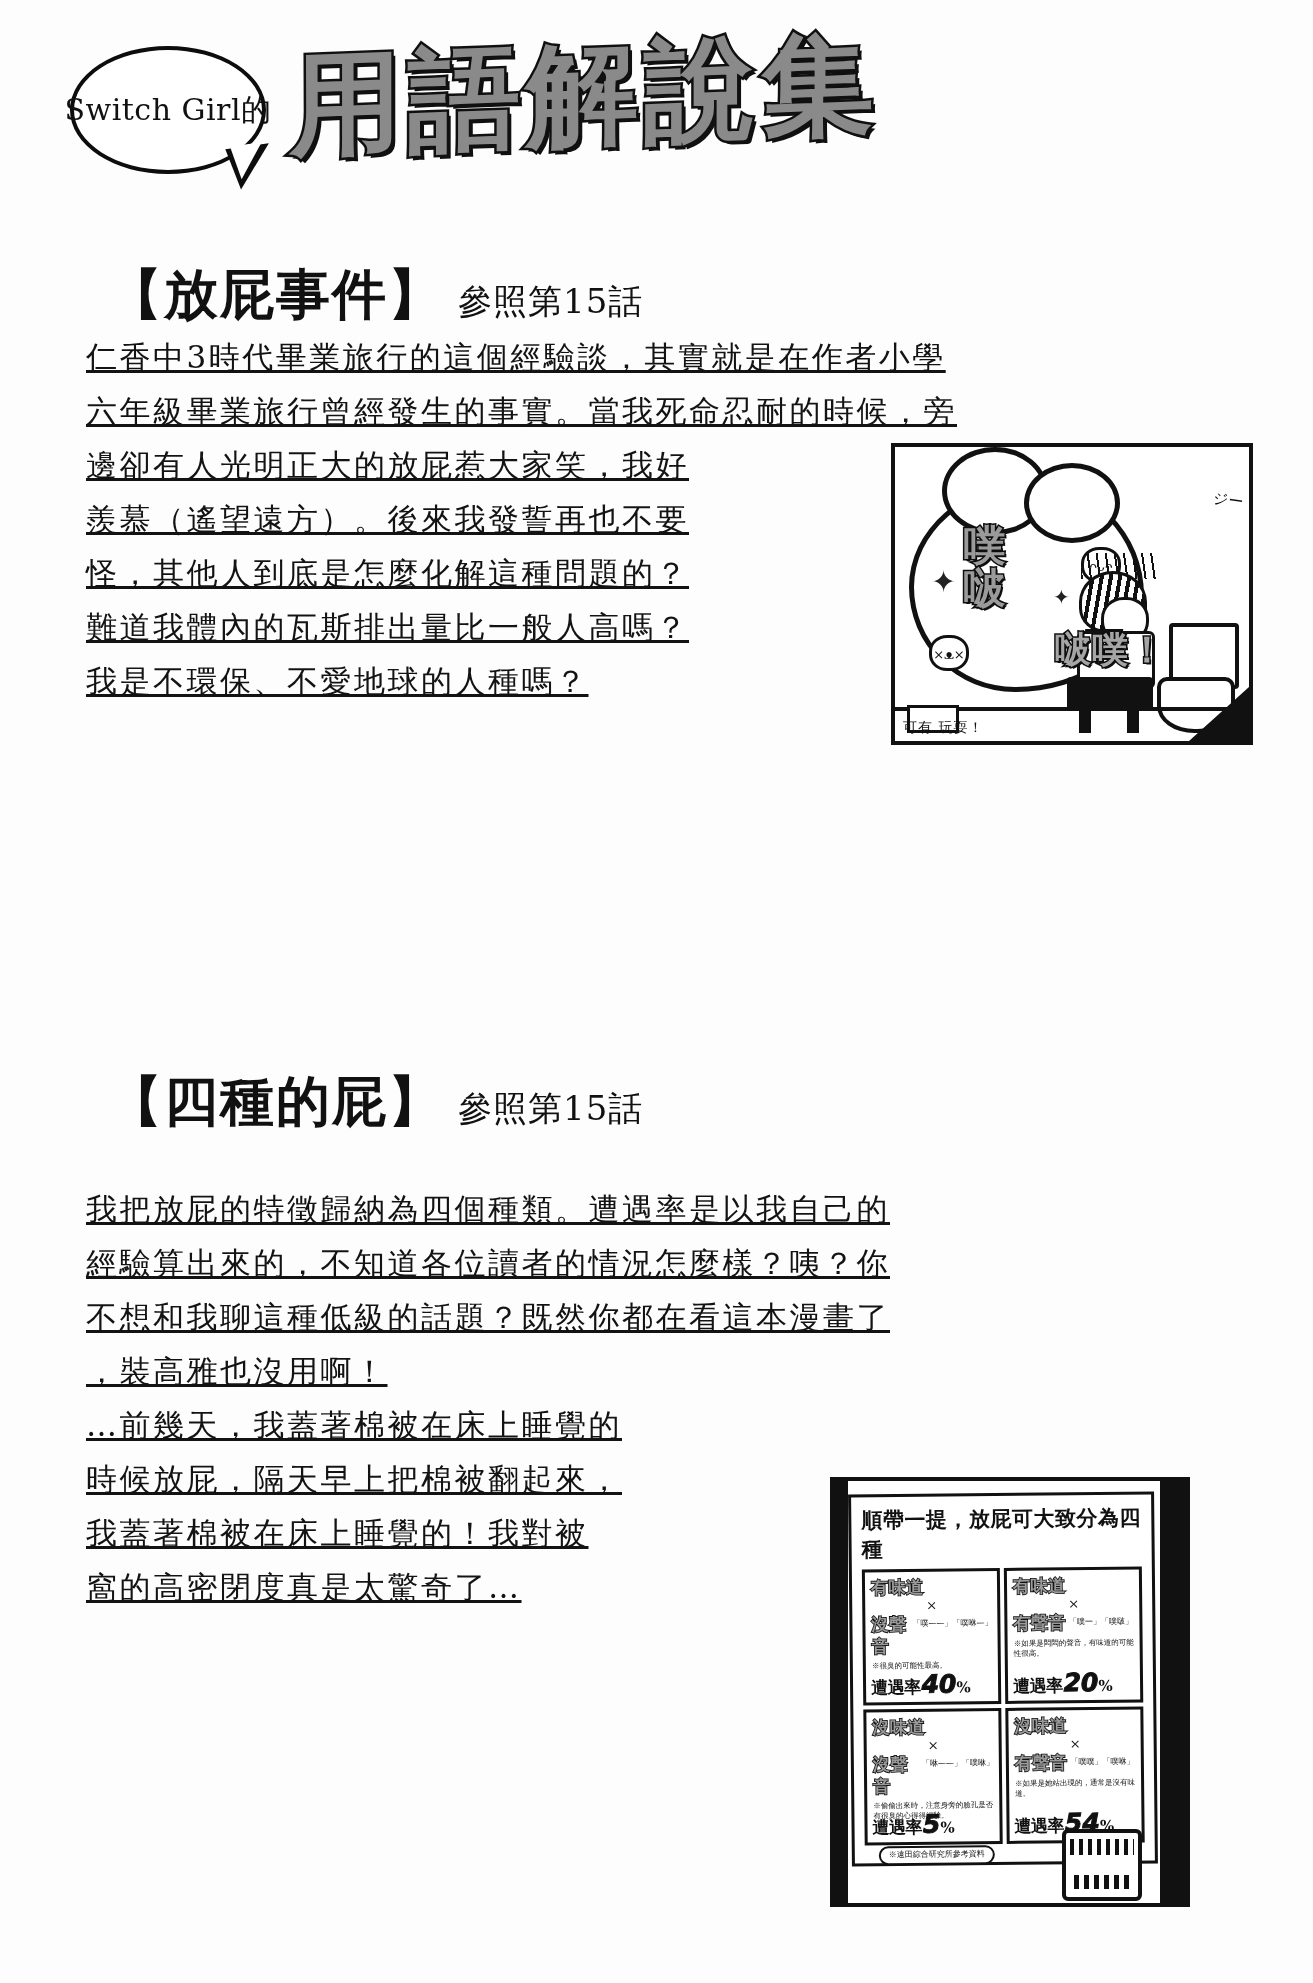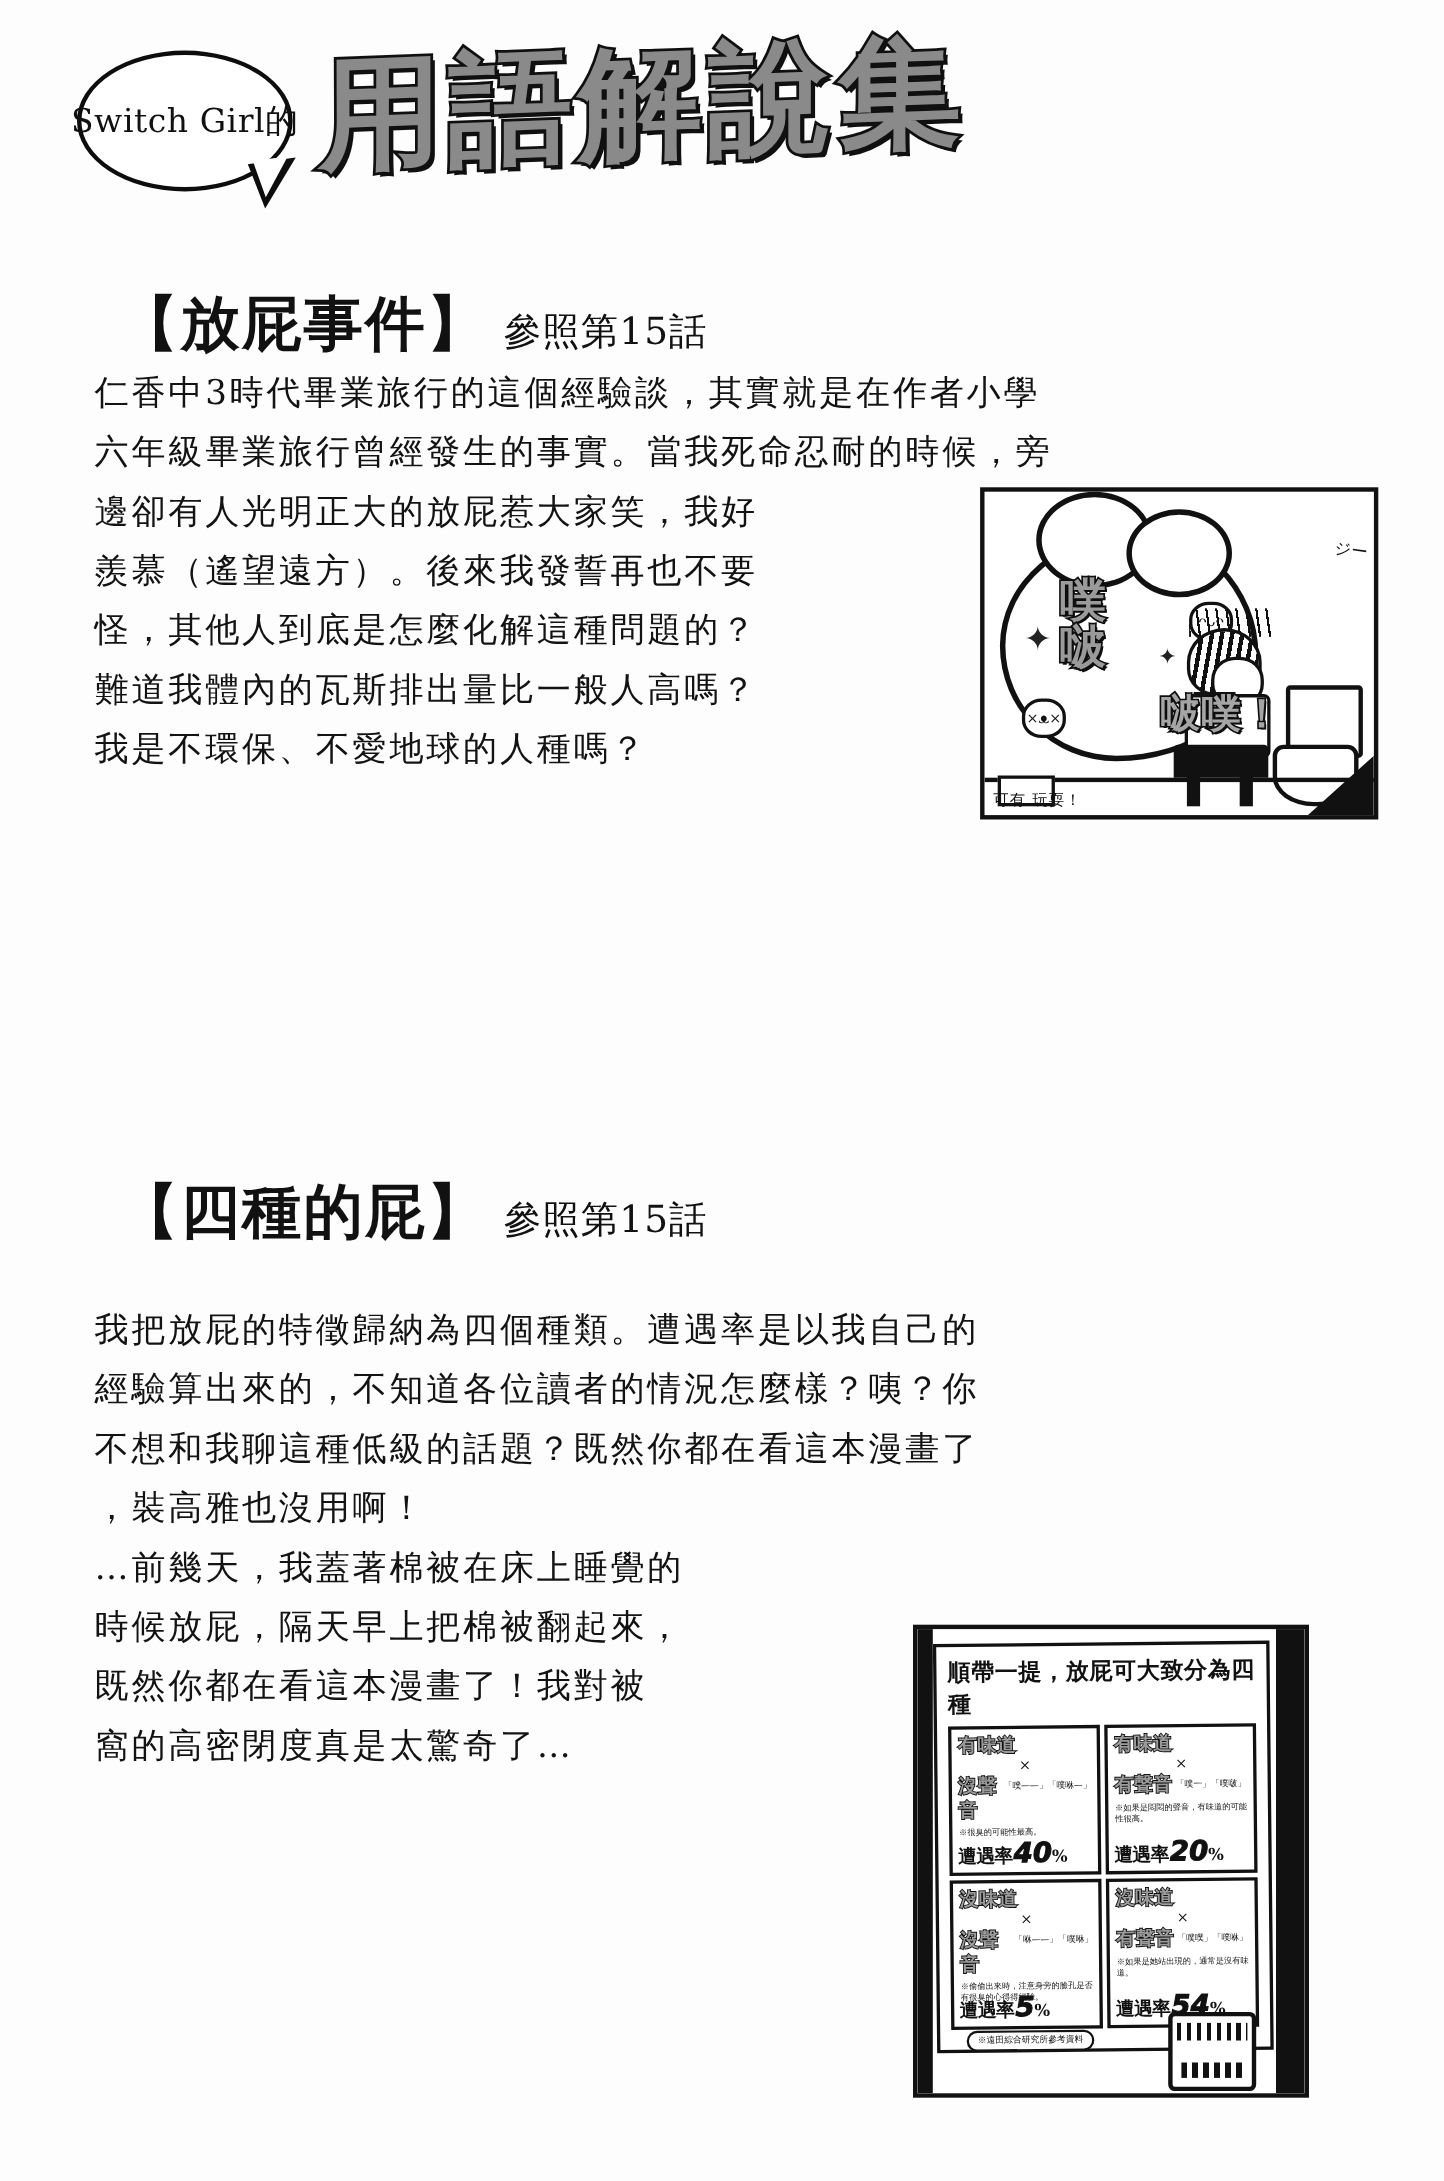--- a/index.html
+++ b/index.html
@@ -120,20 +120,21 @@
     white-space: nowrap;
   }
 
   
   .body-text {
     font-family: "DejaVu Serif", "Liberation Serif", serif;
     font-size: 31px;
     line-height: 54px;
     letter-spacing: 2.5px;
     color: #131313;
+    text-decoration: underline;
   }
   .body-line { white-space: nowrap; }
 
   .para-wide { padding-left: 86px; width: 1130px; }
   .para-narrow { padding-left: 86px; width: 640px; }
 
   
   .panel {
     position: absolute;
     border: 4px solid #111;
@@ -572,21 +573,21 @@
   <div class="section body-text para-wide" style="top:1182px;">
     <div class="body-line">我把放屁的特徵歸納為四個種類。遭遇率是以我自己的</div>
     <div class="body-line">經驗算出來的，不知道各位讀者的情況怎麼樣？咦？你</div>
     <div class="body-line">不想和我聊這種低級的話題？既然你都在看這本漫畫了</div>
     <div class="body-line">，裝高雅也沒用啊！</div>
   </div>
 
   <div class="section body-text para-narrow" style="top:1398px;">
     <div class="body-line">…前幾天，我蓋著棉被在床上睡覺的</div>
     <div class="body-line">時候放屁，隔天早上把棉被翻起來，</div>
-    <div class="body-line">既然你都在看這本漫畫了！我對被</div>
+    <div class="body-line">我蓋著棉被在床上睡覺的！我對被</div>
     <div class="body-line">窩的高密閉度真是太驚奇了…</div>
   </div>
 
   <div class="panel panel-2">
     <div class="chart-leftwhite"></div>
     <div class="chart-blackbar"></div>
 
     <div class="chart-inner">
       <div class="chart-title">順帶一提，放屁可大致分為四種</div>
 

